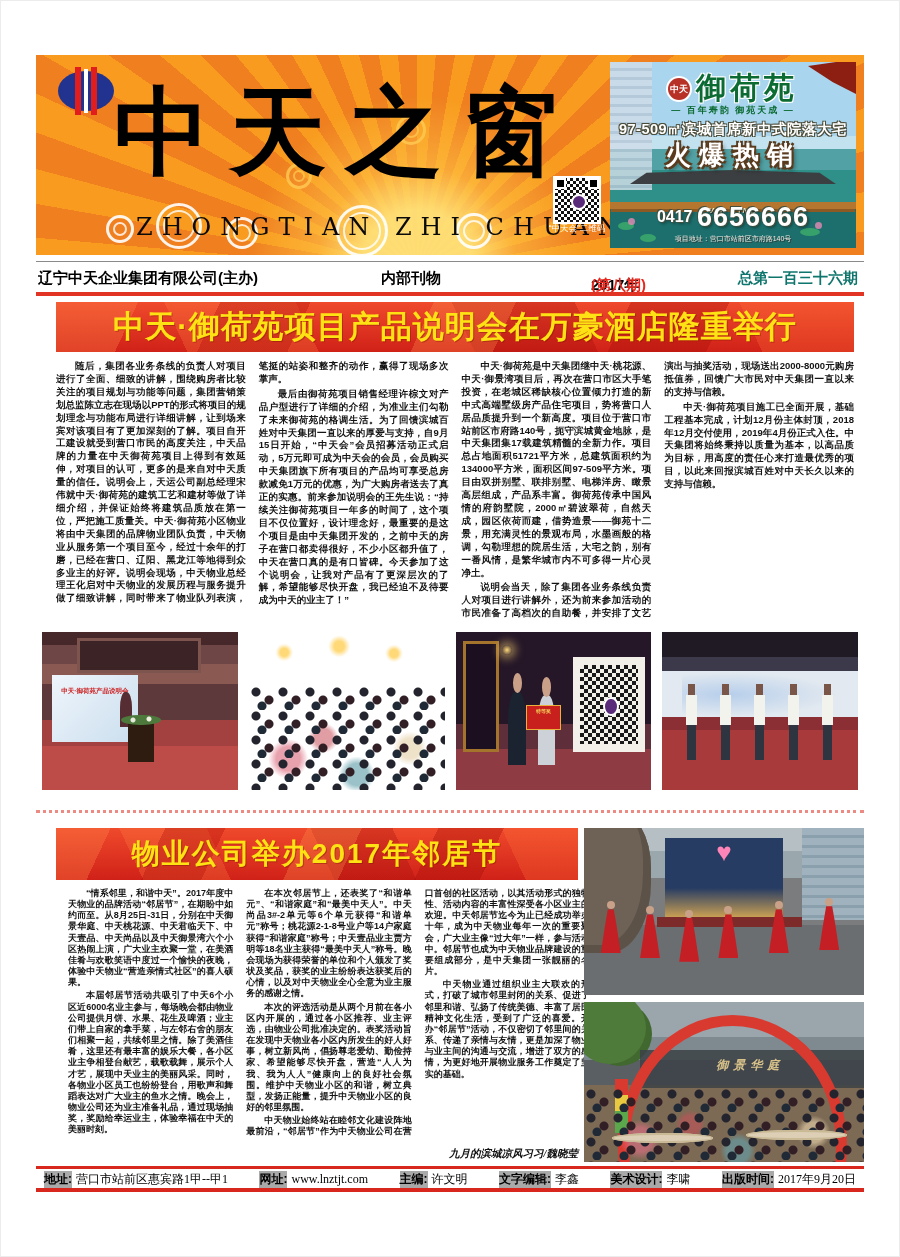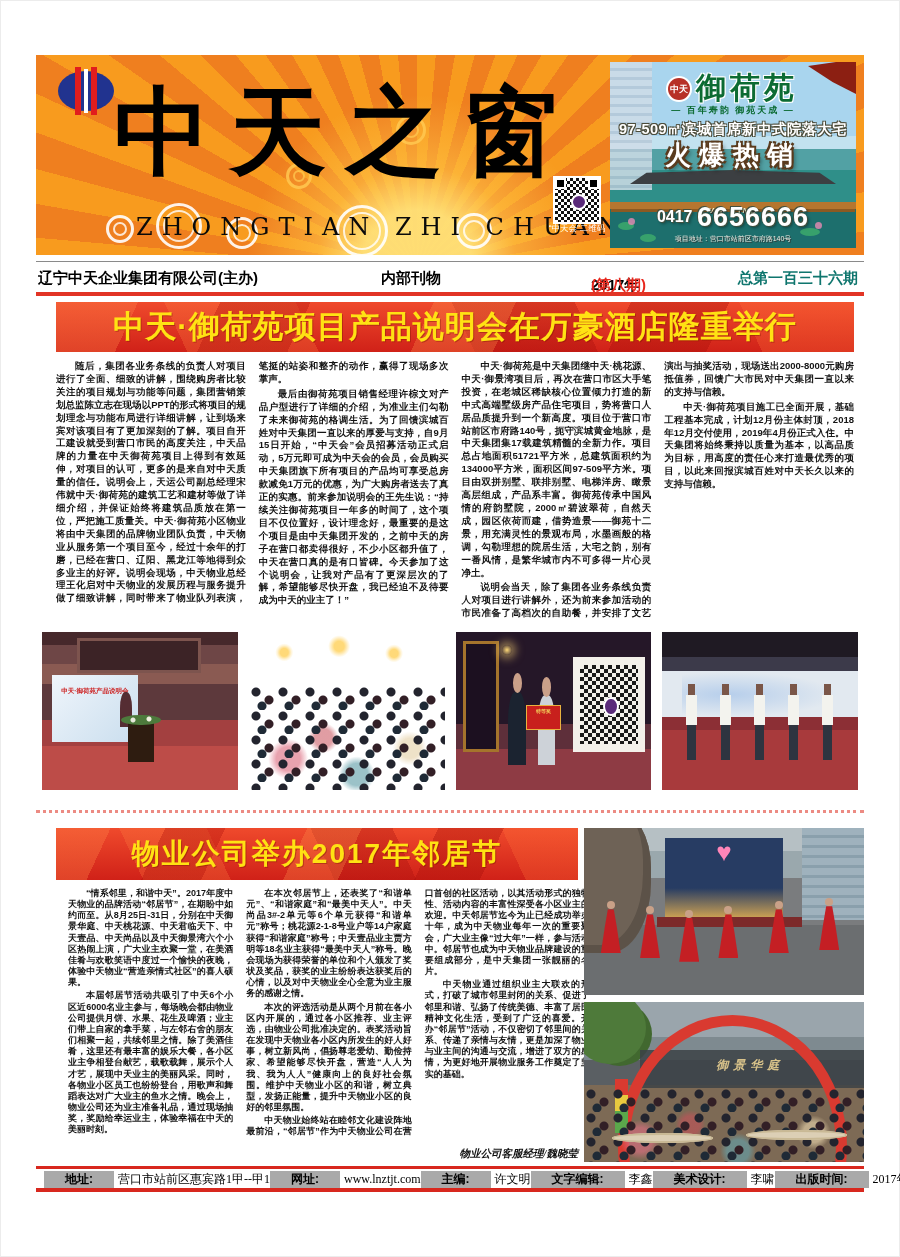--- a/index.html
+++ b/index.html
@@ -195,21 +195,21 @@
   .pb-crowd{position:absolute;left:0;bottom:0;width:100%;height:46%;}
   .pb-table{position:absolute;width:36%;height:13%;border-radius:50%;background:#dccfb5;
       box-shadow:inset 0 0 0 2px #c9b995;}
   .t1{left:10%;bottom:26%;} .t2{left:58%;bottom:30%;}
 
   
   .footer{position:absolute;left:36px;top:1166px;width:828px;height:26px;box-sizing:border-box;
       border-top:3px solid #d8281e;border-bottom:4px solid #d8281e;background:#fff;
       display:flex;align-items:center;justify-content:space-between;padding:0 8px;}
   .fitem{white-space:nowrap;}
-  .chip{display:inline-block;background:#a9a9a9;color:#000;font-weight:bold;font-size:12px;padding:0 21px;margin-right:4px;}
+  .chip{display:inline-block;background:#a9a9a9;color:#000;font-weight:bold;font-size:12px;padding:0 0;margin-right:4px;}
   .fval{font-size:12px;color:#000;font-family:"Liberation Serif",serif;}
 </style>
 </head>
 <body>
 
 <div class="page">
 
   <div class="masthead">
     <div class="ring o r6"></div>
     <div class="ring o r7"></div>
@@ -318,21 +318,21 @@
   </div>
 
   <div class="article2">
     <p>“情系邻里，和谐中天”。2017年度中天物业的品牌活动“邻居节”，在期盼中如约而至。从8月25日-31日，分别在中天御景华庭、中天桃花源、中天君临天下、中天壹品、中天尚品以及中天御景湾六个小区热闹上演，广大业主欢聚一堂，在美酒佳肴与欢歌笑语中度过一个愉快的夜晚，体验中天物业“营造亲情式社区”的喜人硕果。</p>
     <p>本届邻居节活动共吸引了中天6个小区近6000名业主参与，每场晚会都由物业公司提供月饼、水果、花生及啤酒；业主们带上自家的拿手菜，与左邻右舍的朋友们相聚一起，共续邻里之情。除了美酒佳肴，这里还有最丰富的娱乐大餐，各小区业主争相登台献艺，载歌载舞，展示个人才艺，展现中天业主的美丽风采。同时，各物业小区员工也纷纷登台，用歌声和舞蹈表达对广大业主的鱼水之情。晚会上，物业公司还为业主准备礼品，通过现场抽奖，奖励给幸运业主，体验幸福在中天的美丽时刻。</p>
     <p>在本次邻居节上，还表奖了“和谐单元”、“和谐家庭”和“最美中天人”。中天尚品3#-2单元等6个单元获得“和谐单元”称号；桃花源2-1-8号业户等14户家庭获得“和谐家庭”称号；中天壹品业主贾方明等18名业主获得“最美中天人”称号。晚会现场为获得荣誉的单位和个人颁发了奖状及奖品，获奖的业主纷纷表达获奖后的心情，以及对中天物业全心全意为业主服务的感谢之情。</p>
     <p>本次的评选活动是从两个月前在各小区内开展的，通过各小区推荐、业主评选，由物业公司批准决定的。表奖活动旨在发现中天物业各小区内所发生的好人好事，树立新风尚，倡扬尊老爱幼、勤俭持家、希望能够尽快开盘，营造“人人为我、我为人人”健康向上的良好社会氛围。维护中天物业小区的和谐，树立典型，发扬正能量，提升中天物业小区的良好的邻里氛围。</p>
     <p>中天物业始终站在睦邻文化建设阵地最前沿，“邻居节”作为中天物业公司在营口首创的社区活动，以其活动形式的独特性、活动内容的丰富性深受各小区业主的欢迎。中天邻居节迄今为止已经成功举办十年，成为中天物业每年一次的重要聚会，广大业主像“过大年”一样，参与活动中。邻居节也成为中天物业品牌建设的重要组成部分，是中天集团一张靓丽的名片。</p>
     <p>中天物业通过组织业主大联欢的形式，打破了城市邻里封闭的关系、促进了邻里和谐、弘扬了传统美德、丰富了居民精神文化生活，受到了广泛的喜爱。开办“邻居节”活动，不仅密切了邻里间的关系、传递了亲情与友情，更是加深了物业与业主间的沟通与交流，增进了双方的感情，为更好地开展物业服务工作奠定了坚实的基础。</p>
   </div>
-  <div class="byline2">物业公司客服经理/魏晓莹</div>
+  <div class="byline2">九月的滨城凉风习习/魏晓莹</div>
 
   <div class="photo-dance">
     <div class="pd-bldg"></div>
     <div class="pd-rock"></div>
     <div class="pd-led">
         <div class="heart">♥</div>
       </div>
     <div class="pd-stage"></div>
     <div class="dancer d1"></div>
     <div class="dancer d2"></div>

